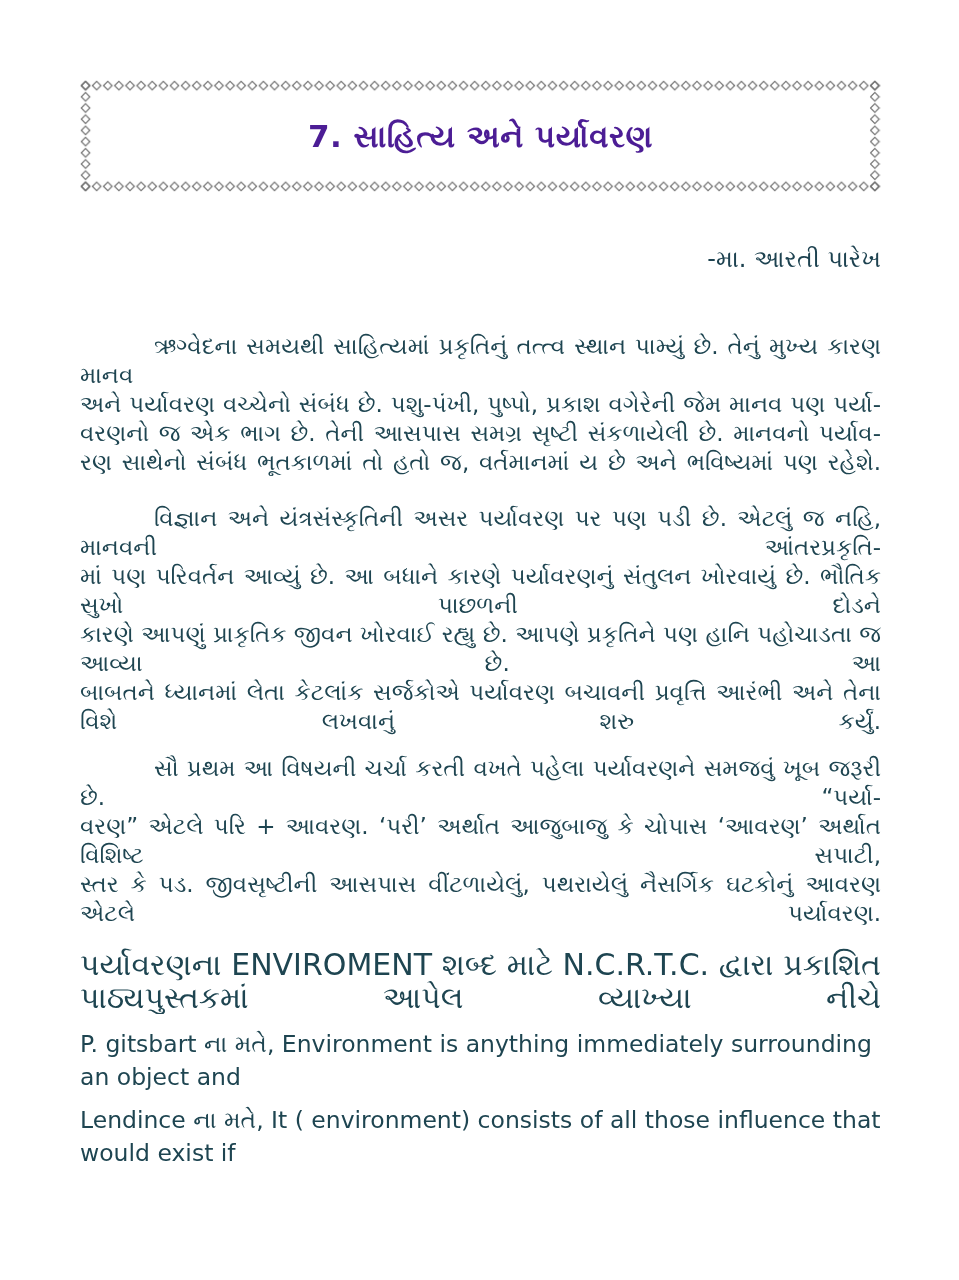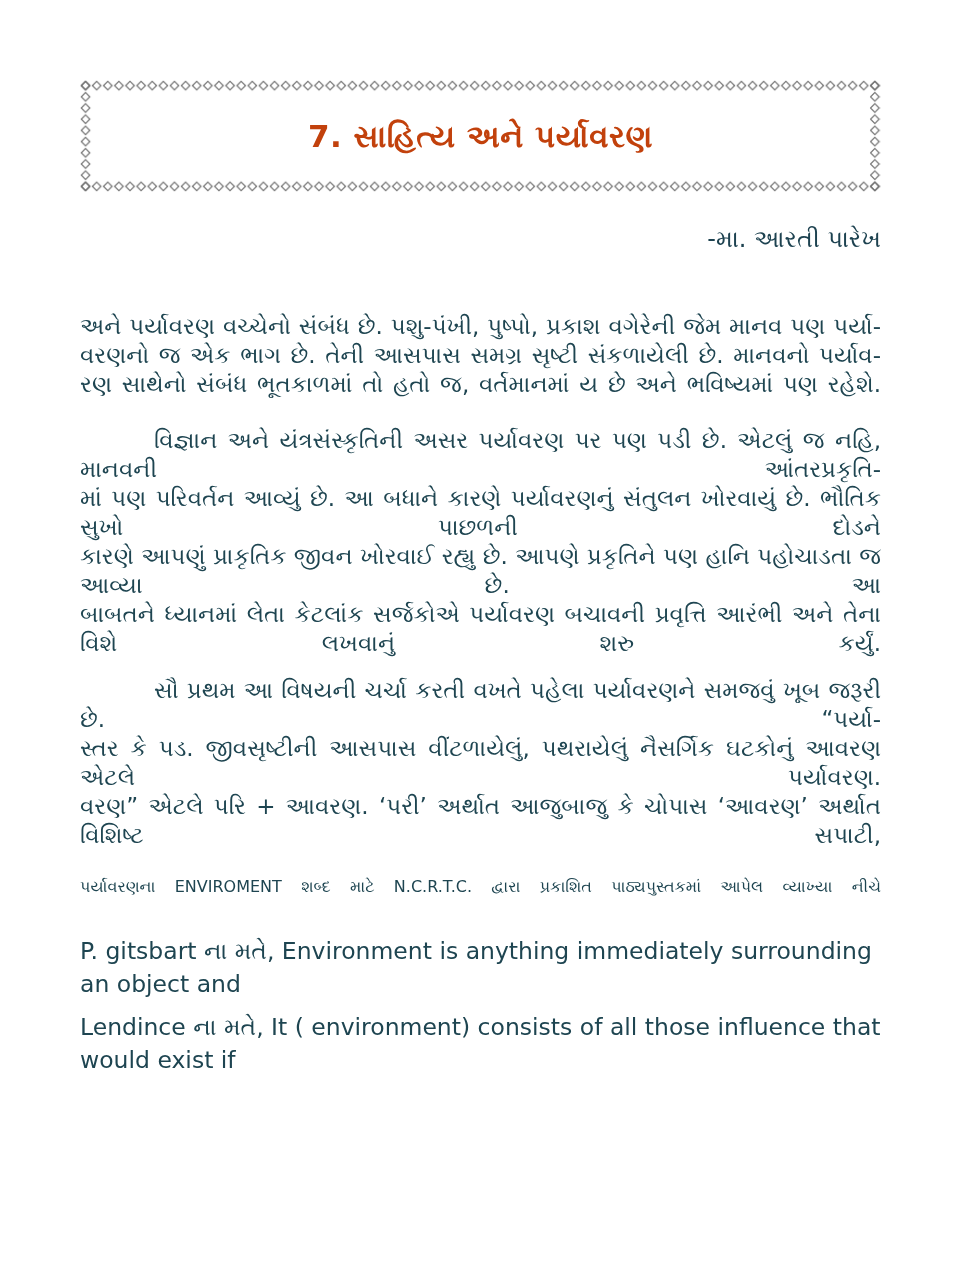--- a/index.html
+++ b/index.html
@@ -28,52 +28,52 @@
   .title-box svg.border-deco {
     position: absolute;
     inset: 0;
     width: 100%;
     height: 100%;
   }
   .article-title {
     margin: 4px;
     font-size: 31px;
     font-weight: bold;
-    color: #c2410c;
+    color: #4c1d95;
     text-align: center;
     letter-spacing: 0.5px;
   }
   
   .byline {
-    margin-top: 32px;
+    margin-top: 52px;
     text-align: right;
     font-size: 24px;
     color: #1d4250;
     line-height: 30px;
   }
   
   .para { margin: 0; }
   .line {
     white-space: normal;
     overflow: hidden;
   }
   .guj .line { font-size: 23px; line-height: 29px; }
-  .wide .line { font-size: 16px; line-height: 33px; }
+  .wide .line { font-size: 30px; line-height: 33px; }
   .eng .line  { font-size: 23.5px; line-height: 33px; }
   .line.f {
     text-align: justify;
     text-align-last: justify;
   }
   .line.indent { text-indent: 74px; }
   .p1 { margin-top: 58px; }
   .p2 { margin-top: 27px; }
   .p3 { margin-top: 18px; }
   .p4 { margin-top: 20px; }
   .e1 { margin-top: 13px; }
-  .e2 { margin-top: 32px; }
+  .e2 { margin-top: 14px; }
   .e3 { margin-top: 10px; }
 </style>
 </head>
 <body>
 
 <div class="page">
 
   <div class="title-box">
     <svg class="border-deco" viewBox="0 0 807 112" preserveAspectRatio="none" aria-hidden="true">
       <defs>
@@ -87,36 +87,37 @@
       <rect x="795.8" y="0" width="11.2" height="112" fill="url(#dia)"></rect>
     </svg>
     <h1 class="article-title">7. સાહિત્ય અને પર્યાવરણ</h1>
   </div>
 
   <div class="byline">-મા. આરતી પારેખ</div>
 
   <div>
 
     <div class="para guj p1">
+      <div class="line f indent">ઋગ્વેદના સમયથી સાહિત્યમાં પ્રકૃતિનું તત્ત્વ સ્થાન પામ્યું છે. તેનું મુખ્ય કારણ માનવ</div>
       <div class="line f">અને પર્યાવરણ વચ્ચેનો સંબંધ છે. પશુ-પંખી, પુષ્પો, પ્રકાશ વગેરેની જેમ માનવ પણ પર્યા-</div>
       <div class="line f">વરણનો જ એક ભાગ છે. તેની આસપાસ સમગ્ર સૃષ્ટી સંકળાયેલી છે. માનવનો પર્યાવ-</div>
       <div class="line f">રણ સાથેનો સંબંધ ભૂતકાળમાં તો હતો જ, વર્તમાનમાં ય છે અને ભવિષ્યમાં પણ રહેશે.</div>
     </div>
 
     <div class="para guj p2">
       <div class="line f indent">વિજ્ઞાન અને યંત્રસંસ્કૃતિની અસર પર્યાવરણ પર પણ પડી છે. એટલું જ નહિ, માનવની આંતરપ્રકૃતિ-</div>
       <div class="line f">માં પણ પરિવર્તન આવ્યું છે. આ બધાને કારણે પર્યાવરણનું સંતુલન ખોરવાયું છે. ભૌતિક સુખો પાછળની દોડને</div>
       <div class="line f">કારણે આપણું પ્રાકૃતિક જીવન ખોરવાઈ રહ્યુ છે. આપણે પ્રકૃતિને પણ હાનિ પહોચાડતા જ આવ્યા છે. આ</div>
       <div class="line f">બાબતને ધ્યાનમાં લેતા કેટલાંક સર્જકોએ પર્યાવરણ બચાવની પ્રવૃત્તિ આરંભી અને તેના વિશે લખવાનું શરુ કર્યું.</div>
     </div>
 
     <div class="para guj p3">
       <div class="line f indent">સૌ પ્રથમ આ વિષયની ચર્ચા કરતી વખતે પહેલા પર્યાવરણને સમજવું ખૂબ જરૂરી છે. “પર્યા-</div>
+      <div class="line f">વરણ” એટલે પરિ + આવરણ. ‘પરી’ અર્થાત આજુબાજુ કે ચોપાસ ‘આવરણ’ અર્થાત વિશિષ્ટ સપાટી,</div>
       <div class="line f">સ્તર કે પડ. જીવસૃષ્ટીની આસપાસ વીંટળાયેલું, પથરાયેલું નૈસર્ગિક ઘટકોનું આવરણ એટલે પર્યાવરણ.</div>
-      <div class="line f">વરણ” એટલે પરિ + આવરણ. ‘પરી’ અર્થાત આજુબાજુ કે ચોપાસ ‘આવરણ’ અર્થાત વિશિષ્ટ સપાટી,</div>
     </div>
 
     <div class="para guj wide p4">
       <div class="line f">પર્યાવરણના ENVIROMENT શબ્દ માટે N.C.R.T.C. દ્વારા પ્રકાશિત પાઠ્યપુસ્તકમાં આપેલ વ્યાખ્યા નીચે</div>
     </div>
 
     <div class="para eng e1">
     </div>
 
     <div class="para eng e2">

